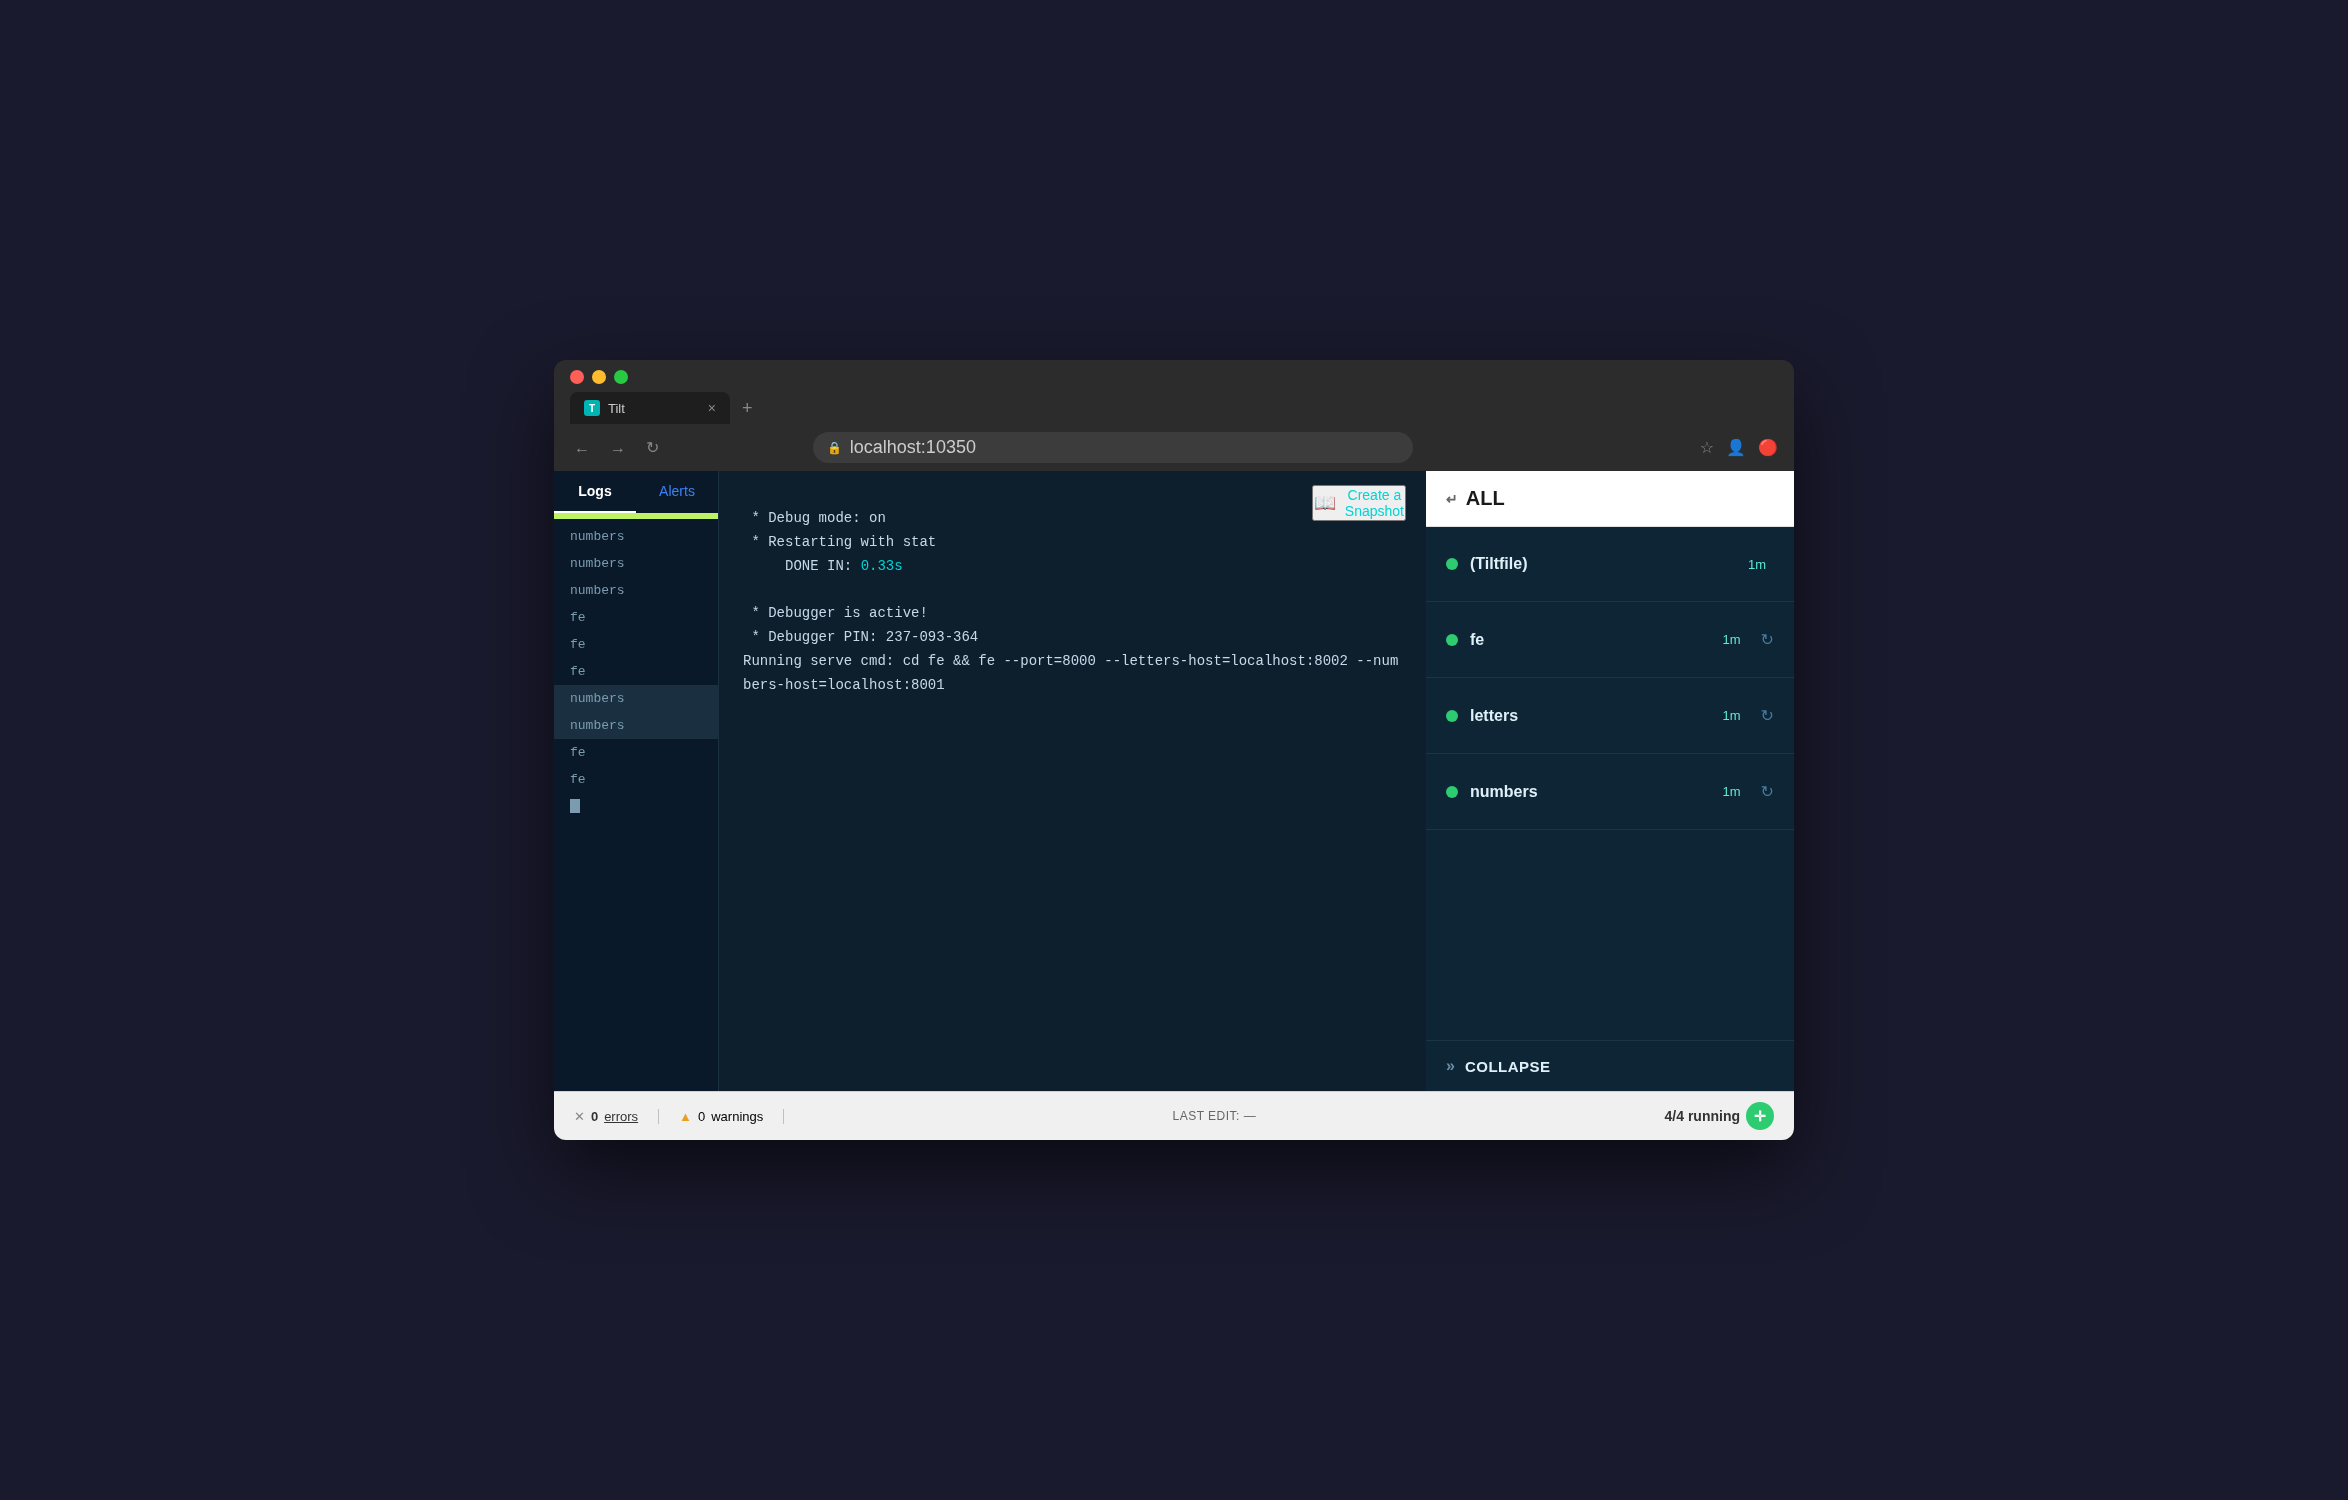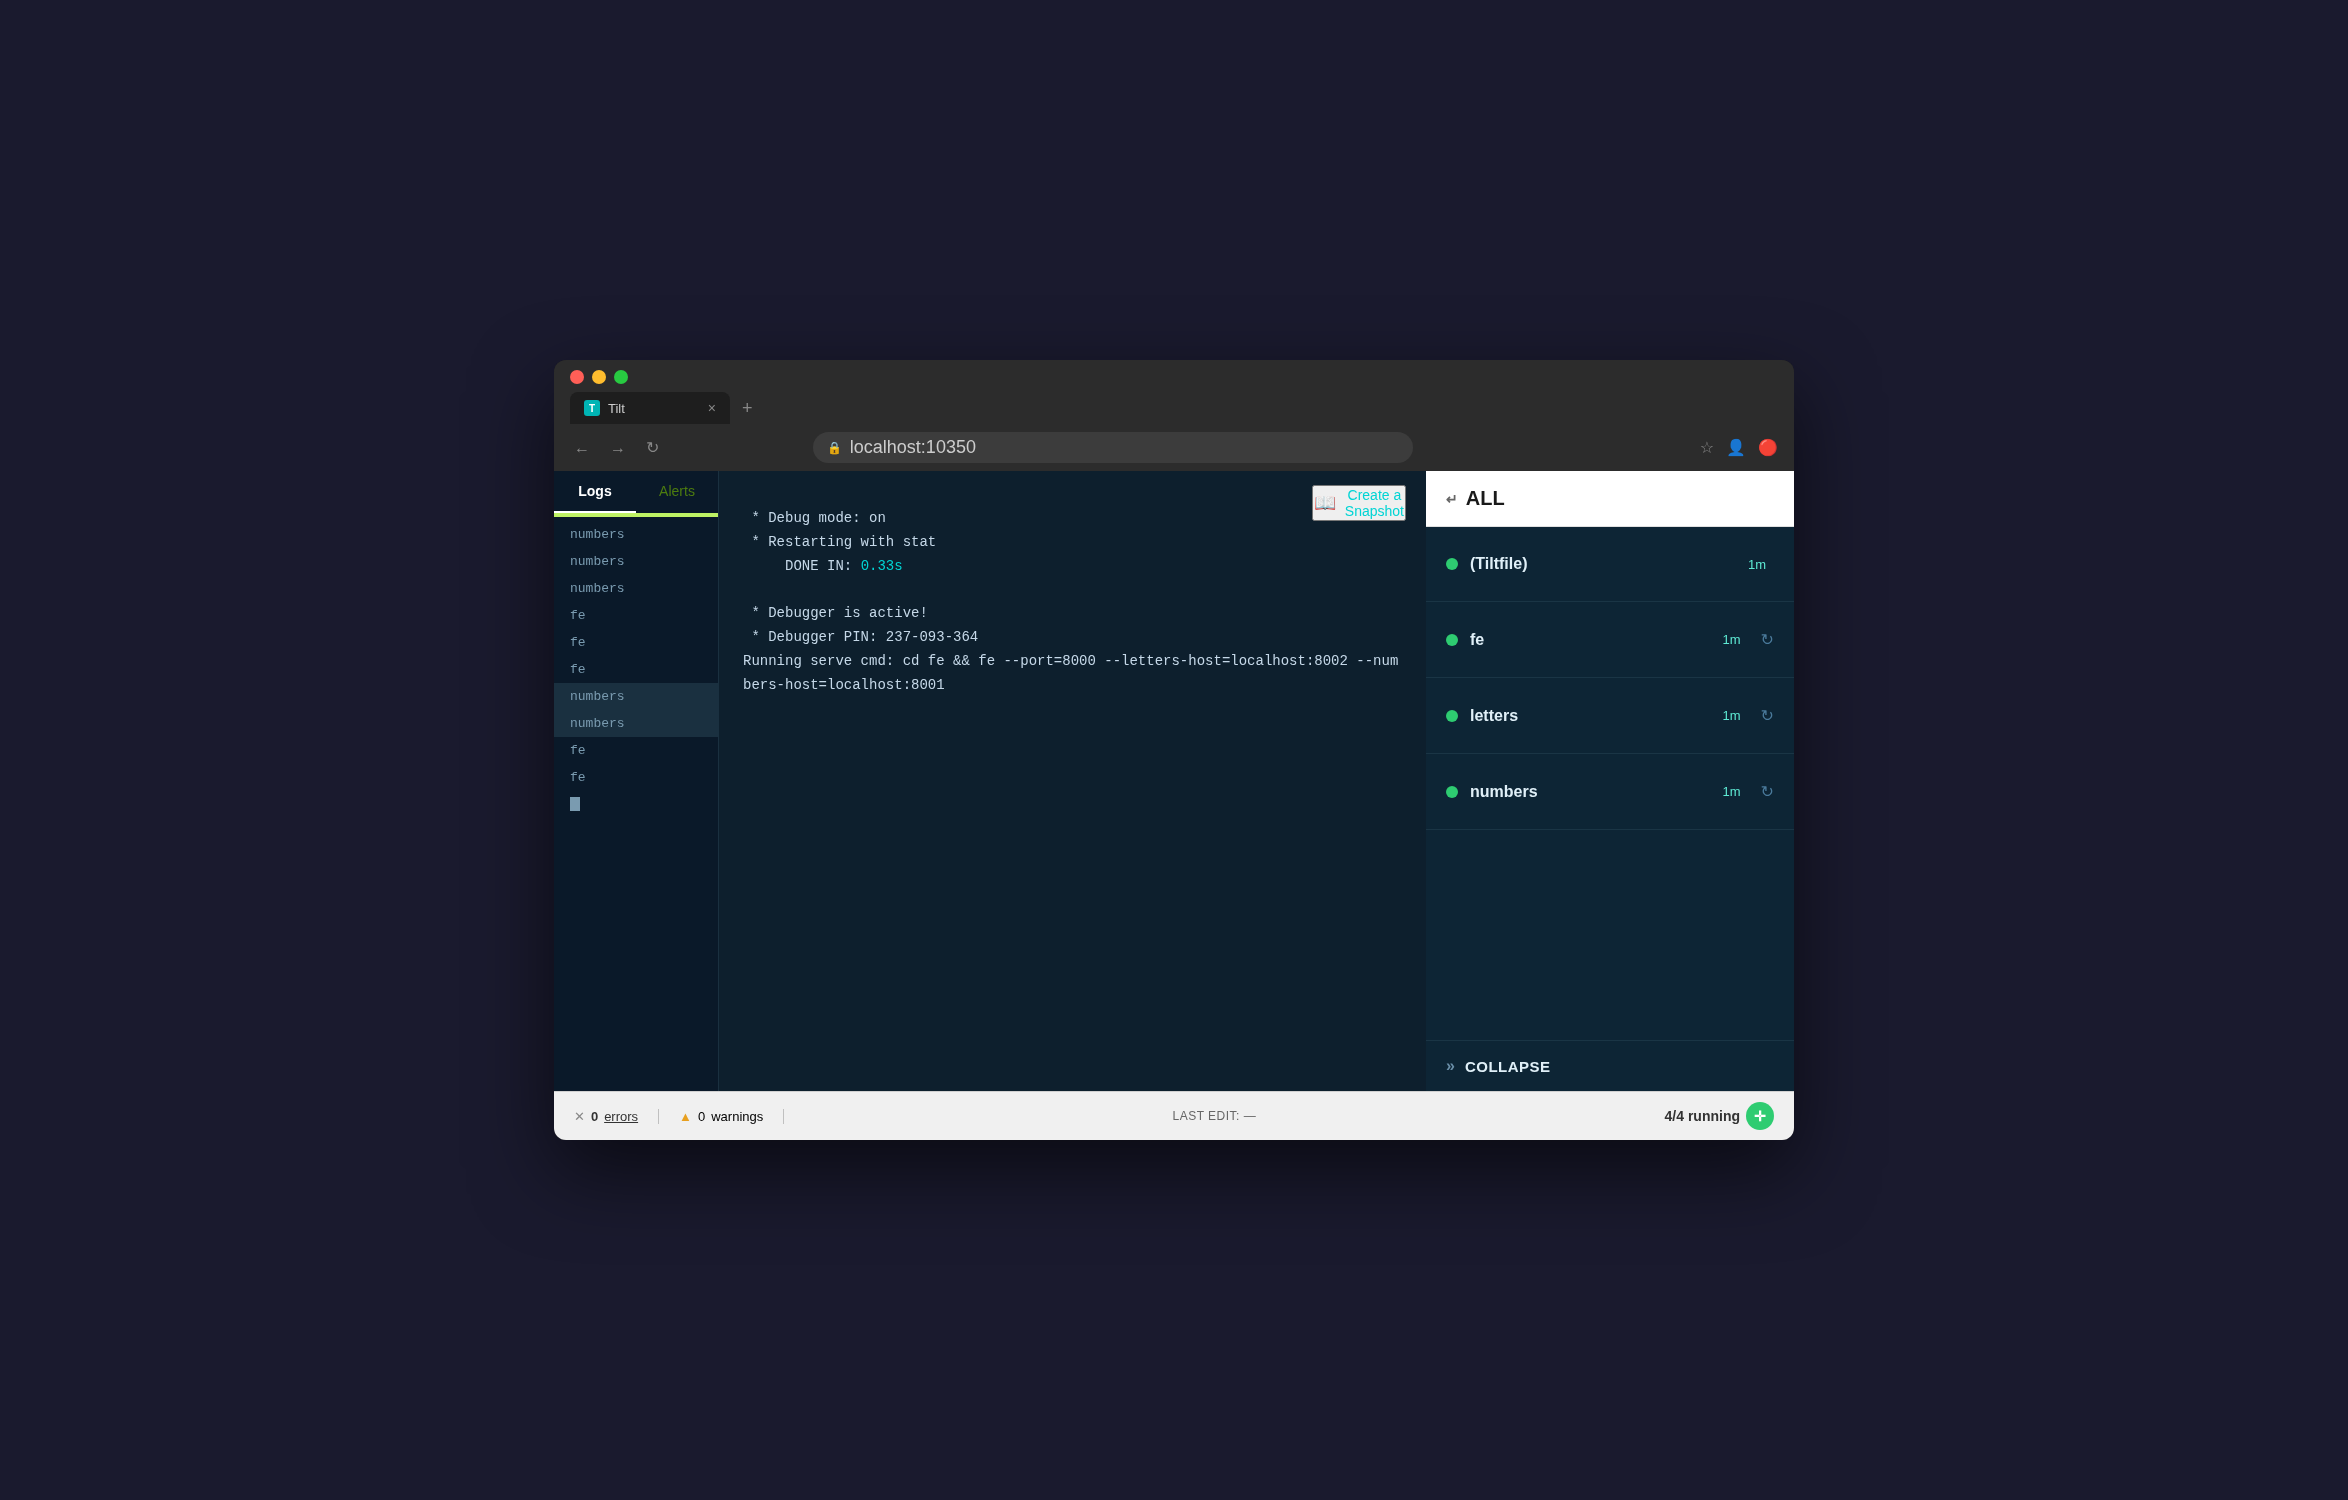--- a/index.html
+++ b/index.html
@@ -147,31 +147,31 @@
     .log-sidebar {
       width: 165px;
       background: #0a1929;
       border-right: 1px solid #1a3040;
       overflow-y: auto;
       flex-shrink: 0;
     }
 
     .log-tabs {
       display: flex;
-      border-bottom: 4px solid #bef264;
+      border-bottom: 6px solid #bef264;
       justify-content: flex-end;
     }
 
     .log-tab {
       flex: 1;
       padding: 12px;
       text-align: center;
       font-size: 14px;
       cursor: pointer;
-      color: #4d7c0f;
+      color: #3b82f6;
     }
 
     .log-tab.active {
       color: #ffffff;
       font-weight: 600;
       border-bottom: 2px solid #fff;
     }
 
     .log-entries {
       padding: 4px 0;

